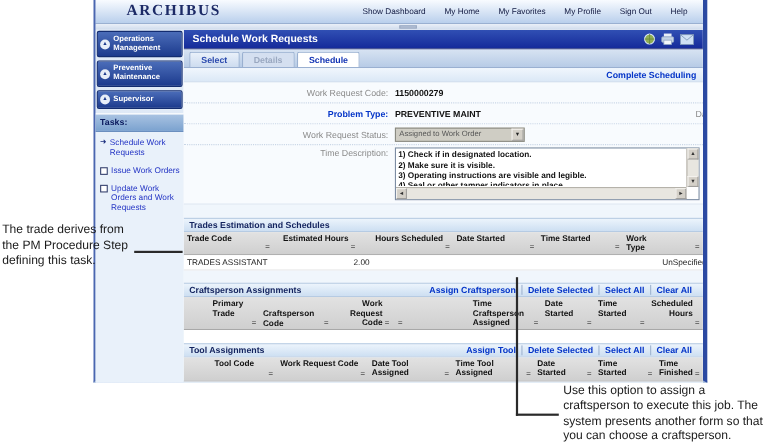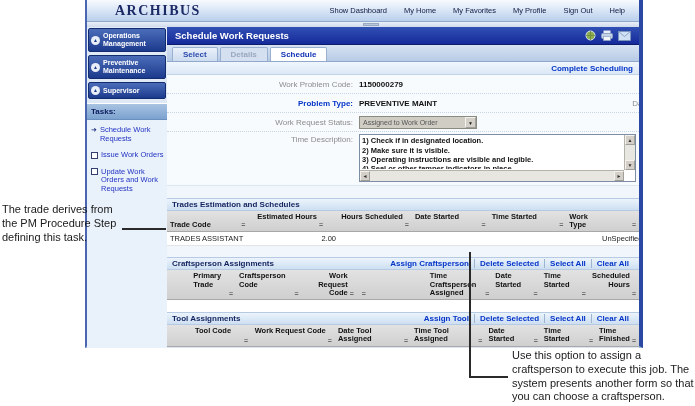--- a/index.html
+++ b/index.html
@@ -101,23 +101,23 @@
   .th .t { flex:1; }
   .th .sort { color:#6e6e6e; font-size:7px; margin-left:2px; align-self:flex-end; font-weight:bold; }
   .th.ra .t { text-align:right; }
   .trow { display:flex; background:#fff; border-bottom:1px solid #e4e4e4; }
   .td { font-size:7.5px; color:#222; padding:2px 3px; white-space:nowrap; overflow:hidden; }
   .td.ra { text-align:right; }
   .empty-strip { background:#fff; }
   .bottom-fill { flex:1; background:#f3f8fd; border-top:1px solid #dbe6f2; }
 
   
-  .tc0{width:88px;align-items:flex-end;} .tc1{width:84px;} .tc2{width:93px;} .tc3{width:83px;} .tc4{width:84px;} .tc5{flex:1;gap:42px;}
-  
-  .cc-sel{width:26px;} .cc0{width:52px;} .cc1{width:75px;} .cc2{width:63px;} .cc3{width:80px;}
+  .tc0{width:88px;} .tc1{width:84px;} .tc2{width:93px;} .tc3{width:83px;} .tc4{width:84px;} .tc5{flex:1;gap:42px;}
+  
+  .cc-sel{width:26px;} .cc0{width:52px;} .cc1{width:75px;align-items:flex-end;} .cc2{width:63px;} .cc3{width:80px;}
   .cc4{width:75px;} .cc5{width:55px;} .cc6{width:55px;} .cc7{flex:1;}
   
   .oc-sel{width:26px;} .oc0{width:62px;} .oc1{width:88px;} .oc2{width:80px;} .oc3{width:78px;}
   .oc4{width:58px;} .oc5{width:58px;} .oc6{flex:1;}
 
   
   .annot { position:absolute; font-size:11px; color:#1a1a1a; line-height:13.8px; }
   .annot-left { left:2px; top:203px; width:126px; }
   .annot-right { left:512px; top:349px; width:182px; }
   .line { position:absolute; background:#2a2a2a; }
@@ -206,21 +206,21 @@
           <span class="tab disabled">Details</span>
           <span class="tab active">Schedule</span>
         </div>
 
         <div class="action-band">
           <span class="blue-link">Complete Scheduling</span>
         </div>
 
         <div class="form">
           <div class="form-row">
-            <span class="lbl l1">Work Problem Code:</span>
+            <span class="lbl l1">Work Request Code:</span>
             <span class="val v1">1150000279</span>
             <span class="lbl-blue l2">Requested by:</span>
           </div>
           <div class="form-row">
             <span class="lbl-blue l1">Problem Type:</span>
             <span class="val v1">PREVENTIVE MAINT</span>
             <span class="lbl l2">Date Work Requested:</span>
 
           </div>
           <div class="form-row">

